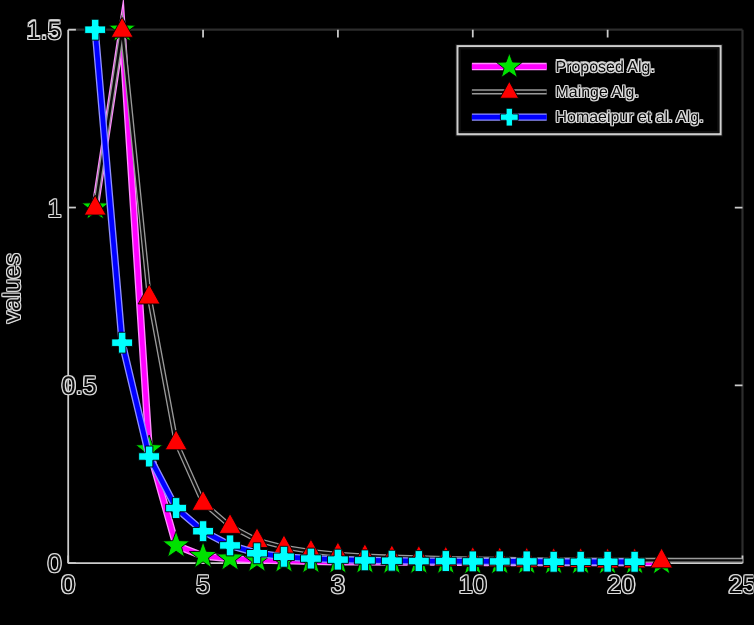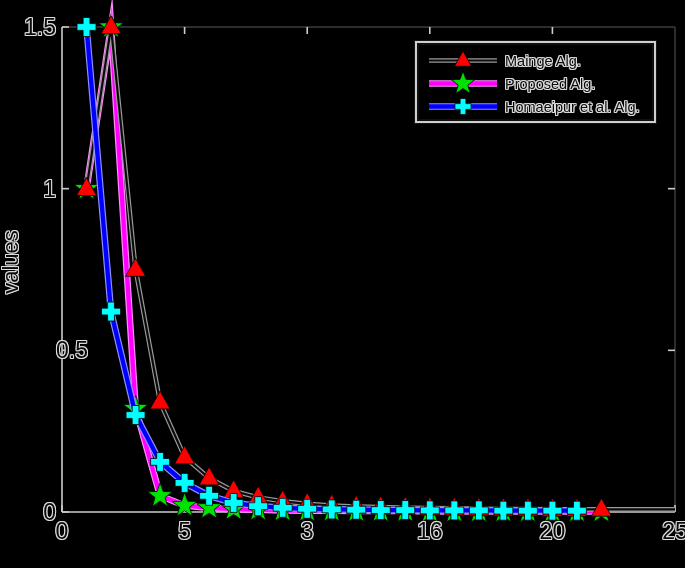--- a/index.html
+++ b/index.html
@@ -132,46 +132,46 @@
         <path d="M542.9,507.3066666666667H549V501.20666666666665H555.8V507.3066666666667H561.9V514.1066666666667H555.8V520.2066666666667H549V514.1066666666667H542.9Z" fill="#00ffff" stroke="#000000" stroke-width="0.8"></path>
         <path d="M567.42,507.3066666666667H573.52V501.20666666666665H580.3199999999999V507.3066666666667H586.42V514.1066666666667H580.3199999999999V520.2066666666667H573.52V514.1066666666667H567.42Z" fill="#00ffff" stroke="#000000" stroke-width="0.8"></path>
       </g>
     </svg>
 
   <div id="y-title" class="axis-title halo-text">values</div>
 
   <div id="legend">
     <div class="legend-row">
       <svg class="legend-sample" width="74" height="23">
+          <line x1="3" y1="11.5" x2="71" y2="11.5" stroke="#ff8dff" stroke-width="6.699999999999999"></line>
+          <line x1="3" y1="11.5" x2="71" y2="11.5" stroke="#ff00ff" stroke-width="4.3"></line>
+          <path d="M37.0,-0.8L40.0,7.4L48.7,7.7L41.8,13.1L44.3,21.5L37.0,16.5L29.7,21.5L32.2,13.1L25.3,7.7L34.0,7.4Z" fill="#00e100" stroke="#000000" stroke-width="0.8"></path>
+        </svg>
+      <span class="legend-label halo-text">Proposed Alg.</span>
+    </div>
+    <div class="legend-row">
+      <svg class="legend-sample" width="74" height="23">
           <line x1="3" y1="11.5" x2="71" y2="11.5" stroke="#9a9a9a" stroke-width="4.6"></line>
           <line x1="3" y1="11.5" x2="71" y2="11.5" stroke="#0b0b0b" stroke-width="2.2"></line>
           <path d="M37,2.014000000000001L28.5,17.314L45.5,17.314Z" fill="#ff0000" stroke="#000000" stroke-width="0.8"></path>
         </svg>
       <span class="legend-label halo-text">Mainge Alg.</span>
-    </div>
-    <div class="legend-row">
-      <svg class="legend-sample" width="74" height="23">
-          <line x1="3" y1="11.5" x2="71" y2="11.5" stroke="#ff8dff" stroke-width="6.699999999999999"></line>
-          <line x1="3" y1="11.5" x2="71" y2="11.5" stroke="#ff00ff" stroke-width="4.3"></line>
-          <path d="M37.0,-0.8L40.0,7.4L48.7,7.7L41.8,13.1L44.3,21.5L37.0,16.5L29.7,21.5L32.2,13.1L25.3,7.7L34.0,7.4Z" fill="#00e100" stroke="#000000" stroke-width="0.8"></path>
-        </svg>
-      <span class="legend-label halo-text">Proposed Alg.</span>
     </div>
     <div class="legend-row">
       <svg class="legend-sample" width="74" height="23">
           <line x1="3" y1="11.5" x2="71" y2="11.5" stroke="#8f8fff" stroke-width="6.699999999999999"></line>
           <line x1="3" y1="11.5" x2="71" y2="11.5" stroke="#0000ff" stroke-width="4.3"></line>
           <path d="M28.925,8.61H34.11V3.4250000000000007H39.89V8.61H45.075V14.39H39.89V19.575H34.11V14.39H28.925Z" fill="#00ffff" stroke="#000000" stroke-width="0.8"></path>
         </svg>
       <span class="legend-label halo-text">Homaeipur et al. Alg.</span>
     </div>
   </div>
 <div class="tick-label halo-text" style="left: 37px; top: 518px; width: 50px; text-align: center;">0</div>
     <div class="tick-label halo-text" style="left: 159.6px; top: 518px; width: 50px; text-align: center;">5</div>
     <div class="tick-label halo-text" style="left: 282.2px; top: 518px; width: 50px; text-align: center;">3</div>
-    <div class="tick-label halo-text" style="left: 404.8px; top: 518px; width: 50px; text-align: center;">16</div>
-    <div class="tick-label halo-text" style="left: 527.4px; top: 518px; width: 50px; text-align: center;">20</div>
+    <div class="tick-label halo-text" style="left: 404.8px; top: 518px; width: 50px; text-align: center;">10</div>
+    <div class="tick-label halo-text" style="left: 527.4px; top: 518px; width: 50px; text-align: right;">20</div>
     <div class="tick-label halo-text" style="left: 650px; top: 518px; width: 50px; text-align: center;">25</div>
     <div class="tick-label halo-text" style="left: 0px; top: 499px; width: 56px; text-align: right;">0</div>
     <div class="tick-label halo-text" style="left: 0px; top: 337.333px; width: 56px; text-align: right; padding-left: 32px;">0.5</div>
     <div class="tick-label halo-text" style="left: 0px; top: 175.667px; width: 56px; text-align: right;">1</div>
     <div class="tick-label halo-text" style="left: 0px; top: 14px; width: 56px; text-align: right;">1.5</div>
   </div>
 
 </body></html>

